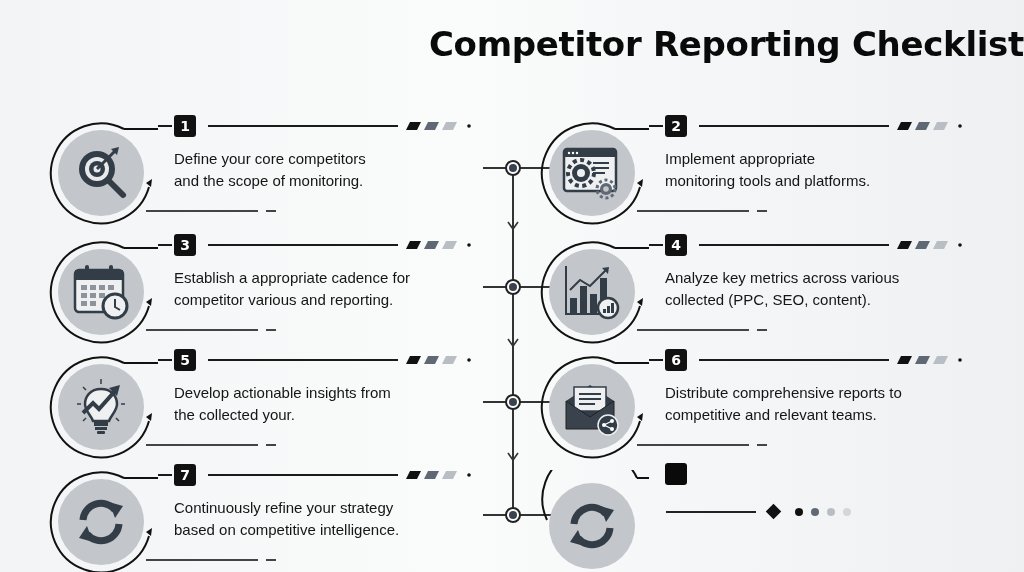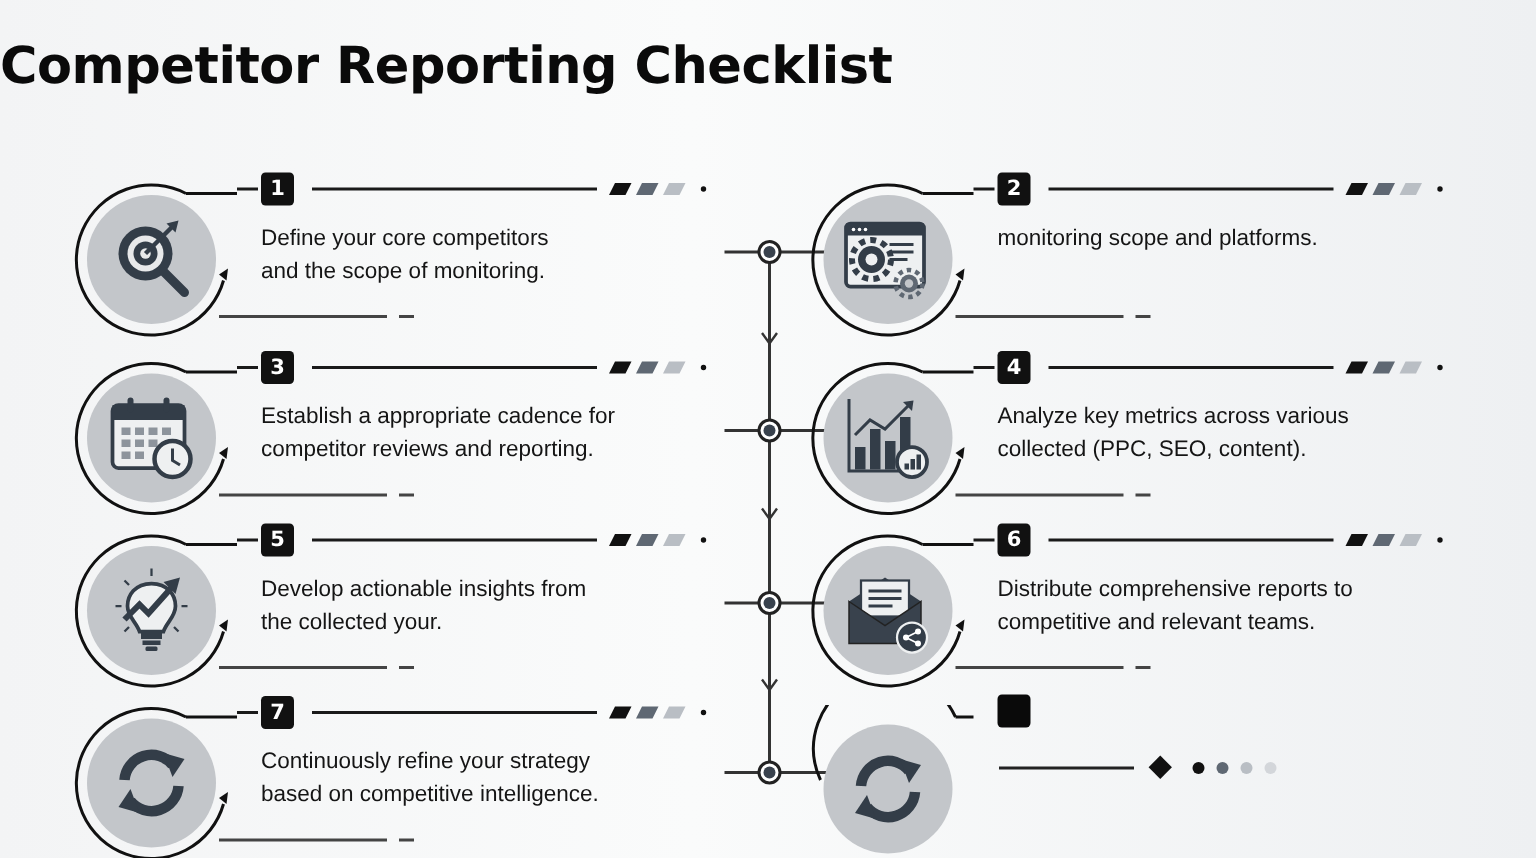--- a/index.html
+++ b/index.html
@@ -3,21 +3,21 @@
 <meta charset="utf-8">
 <style>
   html, body { margin: 0; padding: 0; }
   body {
     width: 1024px; height: 572px; overflow: hidden; position: relative;
     background: linear-gradient(90deg, #f3f4f5 0%, #fafbfb 45%, #eef0f2 100%);
     font-family: "Liberation Sans", "DejaVu Sans", sans-serif;
     color: #111;
   }
   .title {
-    position: absolute; left: 0; top: 24px; width: 1024px; text-align: left;
+    position: absolute; left: 0; top: 24px; width: 1024px; text-align: right;
     font-family: "DejaVu Sans", sans-serif; font-weight: bold; font-size: 34px;
     letter-spacing: -0.3px; color: #0a0a0a;
   }
   .card { position: absolute; width: 470px; height: 115px; }
   .icon-wrap {
     position: absolute; left: 0; top: 6px; width: 112px; height: 104px;
   }
   .icon-wrap svg.ring { position: absolute; left: 0; top: 0; }
   .icon-disc {
     position: absolute; left: 12px; top: 9px; width: 86px; height: 86px; border-radius: 50%;
@@ -142,21 +142,22 @@
   <div class="top-line" style="left:112px; width:14px;"></div>
   <div class="num-badge">2</div>
   <div class="top-line" style="left:162px; width:190px;"></div>
   <svg class="stripes" viewBox="0 0 70 10">
       <path d="M3 9 L7 1 L18 1 L14 9 Z" fill="#111"></path>
       <path d="M21 9 L25 1 L36 1 L32 9 Z" fill="#5f6873"></path>
       <path d="M39 9 L43 1 L54 1 L50 9 Z" fill="#b9bec4"></path>
       <circle cx="66" cy="5" r="1.8" fill="#111"></circle>
     </svg>
   <div class="desc">
-      <div>monitoring scope and platforms.</div>
+      <div>Implement appropriate</div>
+      <div>monitoring tools and platforms.</div>
     </div>
   <div class="under1"></div>
     <div class="under2"></div>
 </div>
 
 <div class="card" style="left:46px; top:234px;">
   <div class="icon-wrap">
     <svg class="ring" width="112" height="104" viewBox="0 0 112 104">
         <path d="M78 8 A50 50 0 1 0 103 66" fill="none" stroke="#111" stroke-width="2"></path>
         <path d="M100 62 l6 -4 l-1 8 z" fill="#111"></path>
@@ -188,21 +189,21 @@
   <div class="num-badge">3</div>
   <div class="top-line" style="left:162px; width:190px;"></div>
   <svg class="stripes" viewBox="0 0 70 10">
       <path d="M3 9 L7 1 L18 1 L14 9 Z" fill="#111"></path>
       <path d="M21 9 L25 1 L36 1 L32 9 Z" fill="#5f6873"></path>
       <path d="M39 9 L43 1 L54 1 L50 9 Z" fill="#b9bec4"></path>
       <circle cx="66" cy="5" r="1.8" fill="#111"></circle>
     </svg>
   <div class="desc">
       <div>Establish a appropriate cadence for</div>
-      <div>competitor reviews and reporting.</div>
+      <div>competitor various and reporting.</div>
     </div>
   <div class="under1"></div>
     <div class="under2"></div>
 </div>
 
 <div class="card" style="left:537px; top:234px;">
   <div class="icon-wrap">
     <svg class="ring" width="112" height="104" viewBox="0 0 112 104">
         <path d="M78 8 A50 50 0 1 0 103 66" fill="none" stroke="#111" stroke-width="2"></path>
         <path d="M100 62 l6 -4 l-1 8 z" fill="#111"></path>

